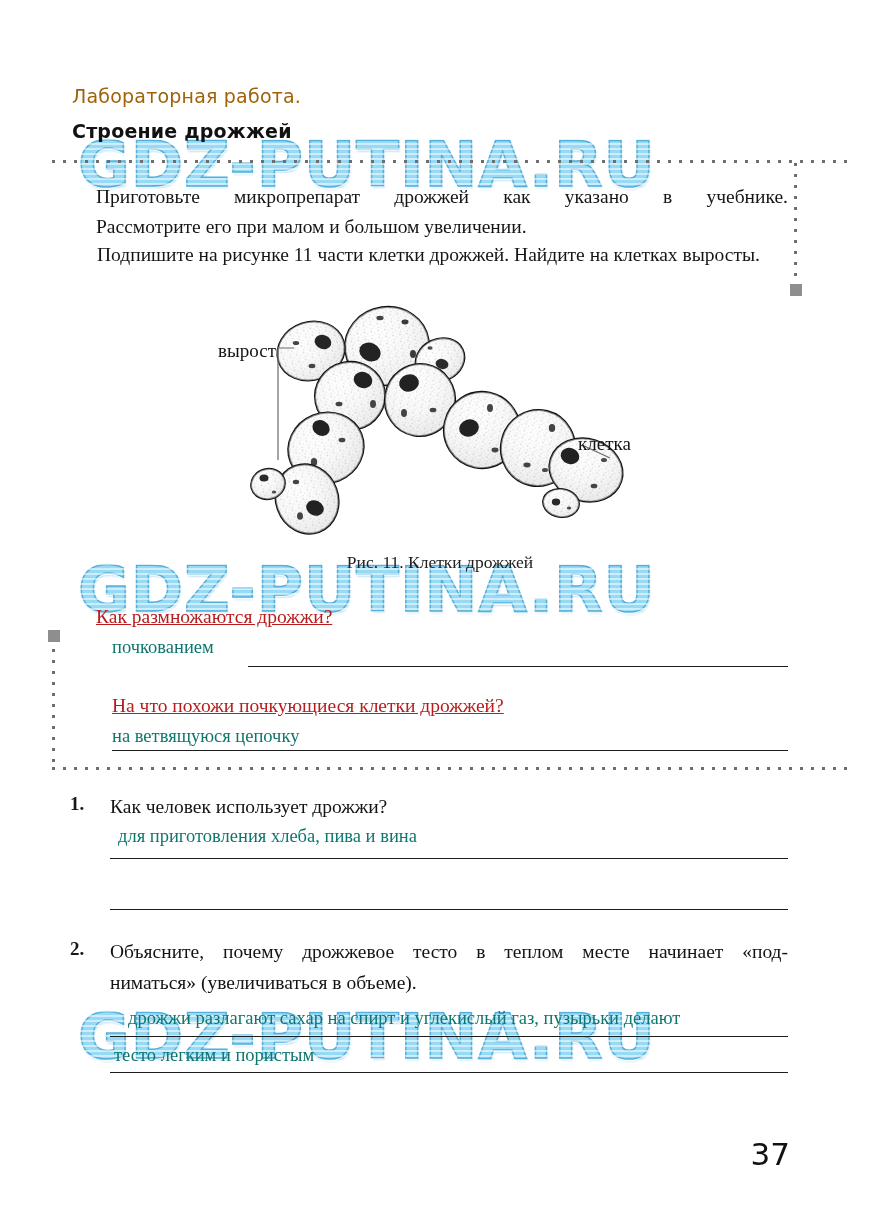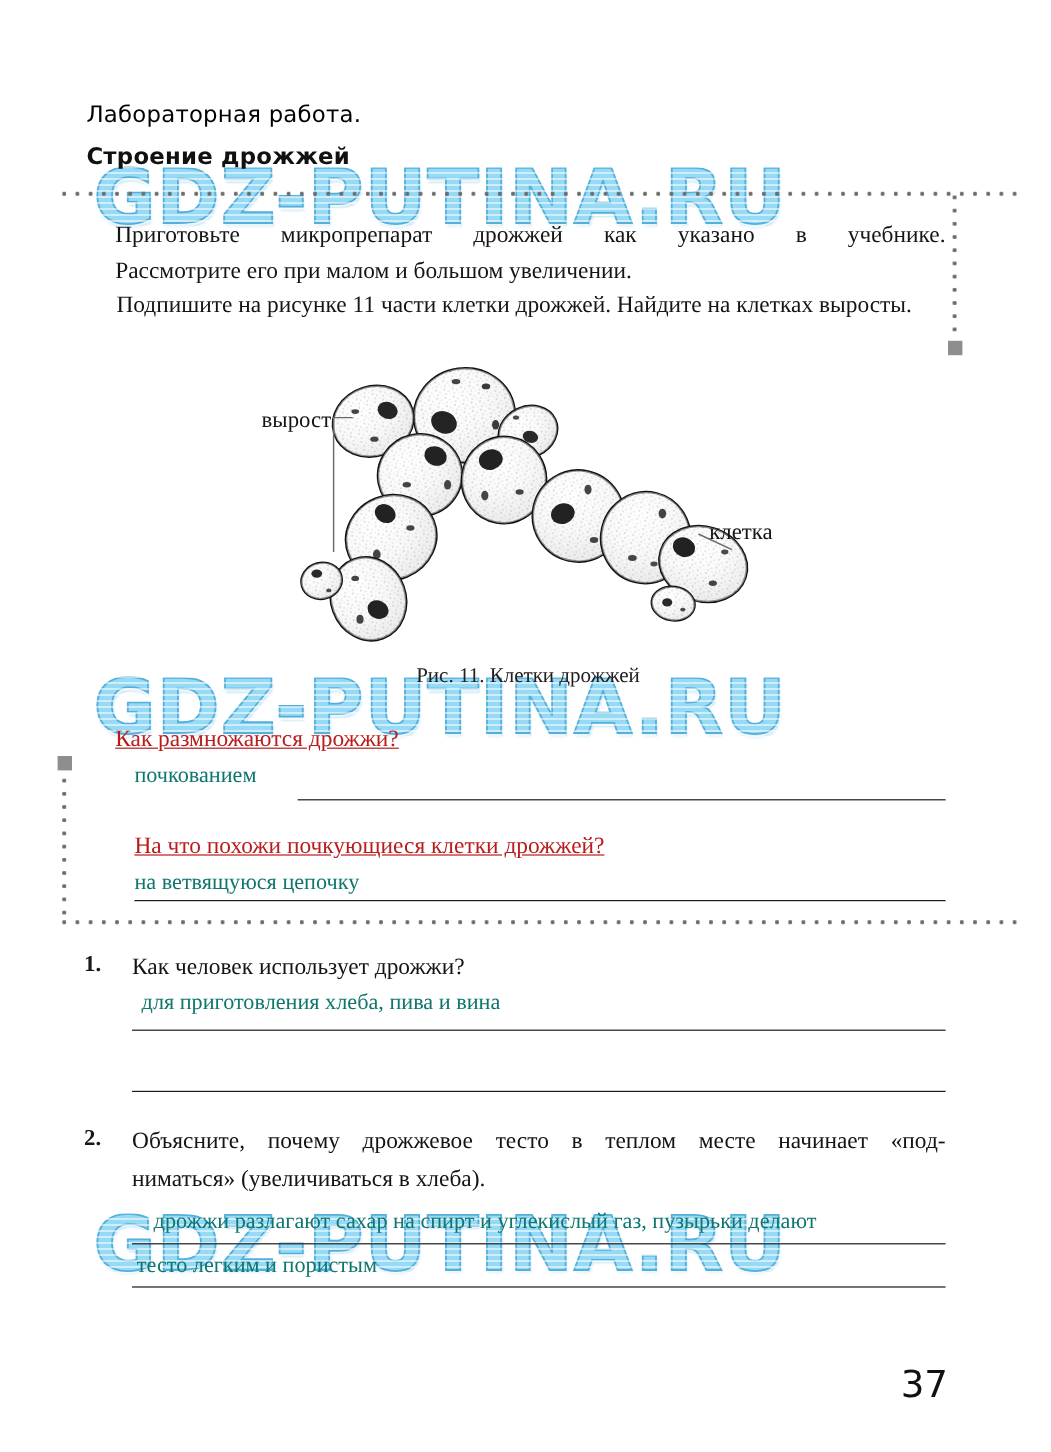--- a/index.html
+++ b/index.html
@@ -72,21 +72,21 @@
   .wm2 { left: 78px;  top: 553px; font-size: 63px; }
   .wm3 { left: 78px;  top: 1000px; font-size: 63px; }
 
   
   .lab-title {
     position: absolute;
     left: 72px;
     top: 85px;
     font-family: "DejaVu Sans", "Liberation Sans", sans-serif;
     font-size: 19px;
-    color: #000000;
+    color: #a16207;
     letter-spacing: .2px;
   }
   .lab-subtitle {
     position: absolute;
     left: 72px;
     top: 120px;
     font-family: "DejaVu Sans", "Liberation Sans", sans-serif;
     font-size: 19px;
     font-weight: 700;
     color: #111111;
@@ -114,21 +114,21 @@
     top: 300px;
     width: 500px;
     height: 290px;
   }
   .fig-label {
     position: absolute;
     font-size: 19px;
     color: #141414;
   }
   .lbl-vyrost { left: 28px; top: 40px; }
-  .lbl-kletka { left: 401px; top: 133px; }
+  .lbl-kletka { left: 388px; top: 133px; }
   .fig-caption {
     position: absolute;
     left: 0;
     top: 252px;
     width: 500px;
     text-align: center;
     font-size: 17.5px;
     color: #202020;
   }
 
@@ -343,20 +343,20 @@
 
   <div class="num" style="left:70px; top:793px;">1.</div>
   <div class="q-body" style="left:110px; top:791px; width:680px;">Как человек использует дрожжи?</div>
   <div class="ans" style="left:118px; top:826px;">для приготовления хлеба, пива и вина</div>
   <div class="rule" style="left:110px; top:858px; width:678px;"></div>
   <div class="ans" style="left:118px; top:868px;"></div>
   <div class="rule" style="left:110px; top:909px; width:678px;"></div>
 
   <div class="num" style="left:70px; top:938px;">2.</div>
   <div class="q-body q-just" style="left:110px; top:936px; width:678px;">Объясните, почему дрожжевое тесто в теплом месте начинает «под-</div>
-  <div class="q-body" style="left:110px; top:967px; width:678px;">ниматься» (увеличиваться в хлеба).</div>
+  <div class="q-body" style="left:110px; top:967px; width:678px;">ниматься» (увеличиваться в объеме).</div>
   <div class="ans" style="left:128px; top:1008px;">дрожжи разлагают сахар на спирт и углекислый газ, пузырьки делают</div>
   <div class="rule" style="left:110px; top:1036px; width:678px;"></div>
   <div class="ans" style="left:114px; top:1045px;">тесто легким и пористым</div>
   <div class="rule" style="left:110px; top:1072px; width:678px;"></div>
 
   <div class="page-no">37</div>
 </div>
 
 </body></html>

